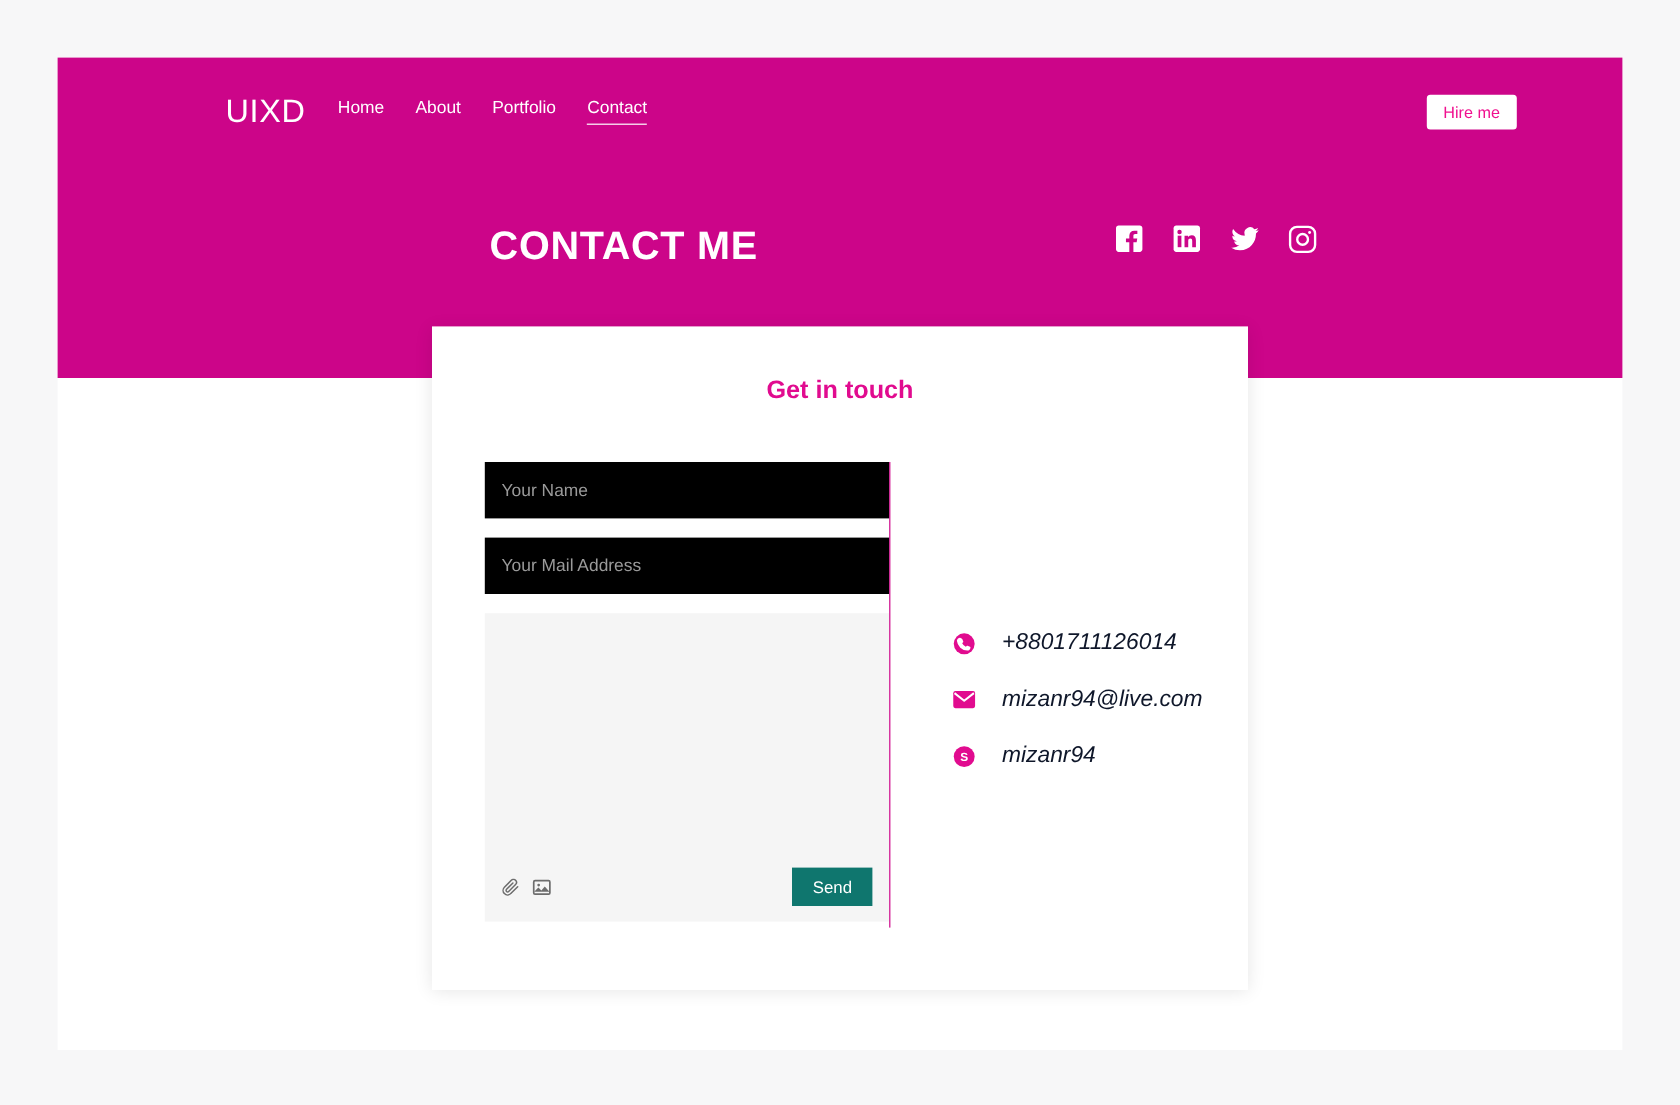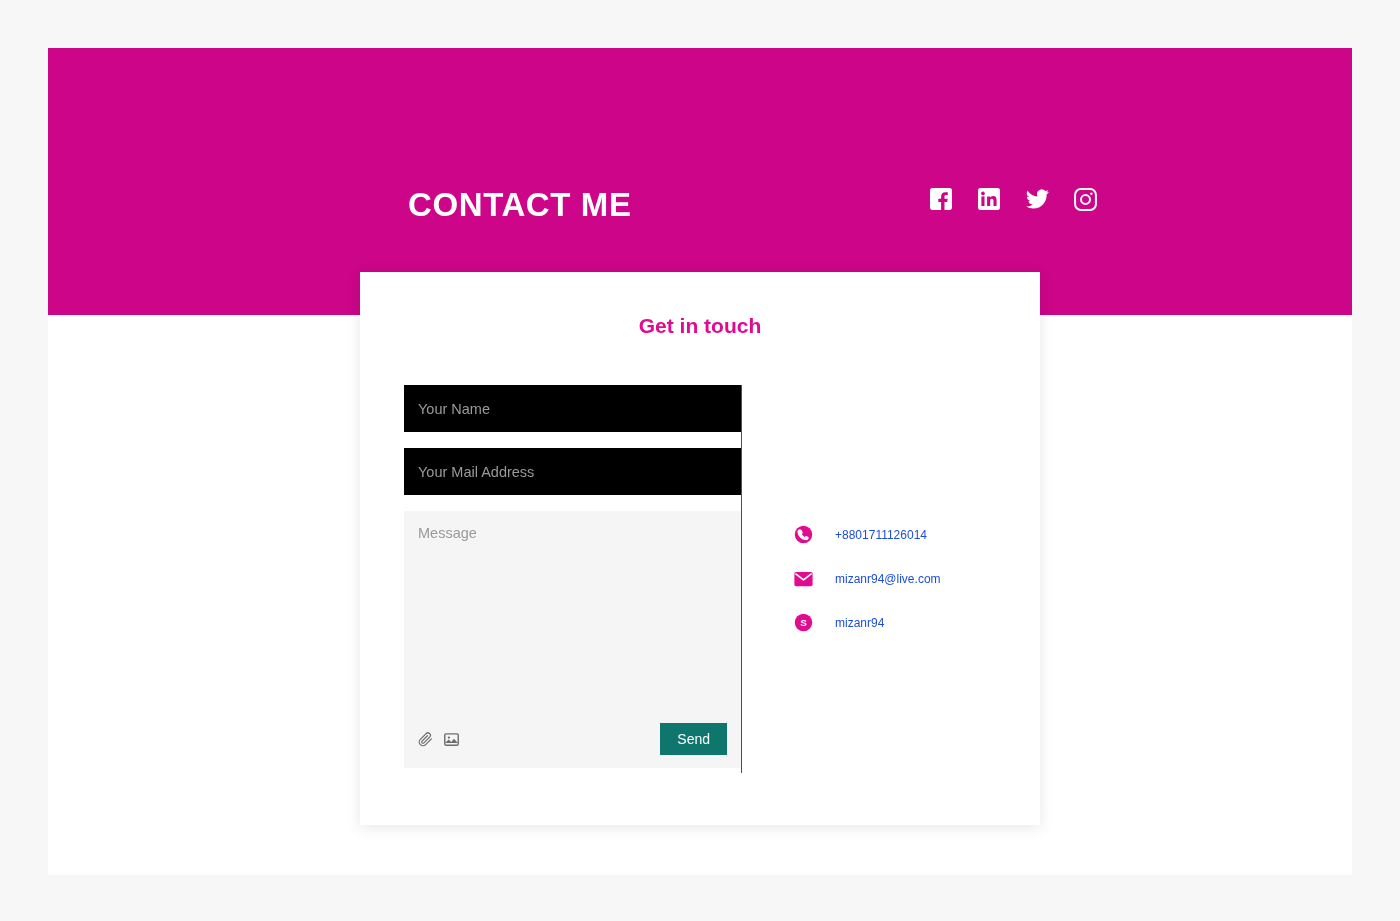--- a/index.html
+++ b/index.html
@@ -247,34 +247,47 @@
     width: 19px;
     height: 19px;
     flex: 0 0 19px;
     margin-right: 22px;
     display: flex;
     align-items: center;
     justify-content: center;
     color: #e10b8f;
   }
   .contact-text {
-    color: #1d4ed8;
-    font-size: 12px;
+    color: #0f172a;
+    font-size: 19px;
     white-space: nowrap;
+    font-style: italic;
   }
 </style>
 </head>
 <body>
 
 <div id="page">
 
   <div class="page-sheet"></div>
 
   <div class="banner">
 
+    <div class="navbar">
+      <div class="brand">UIXD</div>
+
+      <nav class="nav-links">
+        <a class="nav-link" href="#">Home</a>
+        <a class="nav-link" href="#">About</a>
+        <a class="nav-link" href="#">Portfolio</a>
+        <a class="nav-link active" href="#">Contact</a>
+      </nav>
+
+      <button class="hire-btn">Hire me</button>
+    </div>
 
     <div class="hero">
       <h1 class="hero-title">CONTACT ME</h1>
 
       <div class="socials">
         <span class="social-icon">
           <svg width="24" height="24" viewBox="0 0 24 24" fill="#ffffff">
             <path d="M3.2 1h17.6c1.2 0 2.2 1 2.2 2.2v17.6c0 1.2-1 2.2-2.2 2.2h-5.3v-8.1h2.7l.5-3.2h-3.2V9.6c0-.9.3-1.5 1.6-1.5h1.7V5.3c-.3 0-1.3-.1-2.5-.1-2.5 0-4.2 1.5-4.2 4.3v2.2H9.3v3.2h2.8V23H3.2C2 23 1 22 1 20.8V3.2C1 2 2 1 3.2 1z"></path>
           </svg>
         </span>
@@ -309,21 +322,20 @@
     <h2 class="card-title">Get in touch</h2>
 
     <div class="card-body">
 
       <div class="form-col">
         <input class="field" type="text" placeholder="Your Name" style="">
 
         <input class="field" type="text" placeholder="Your Mail Address" style="">
 
         <div class="msg-wrap">
-          <textarea class="msg-area" placeholder="Message" style=""></textarea>
 
           <div class="msg-toolbar">
             <div class="attach-icons">
               <span class="attach-icon">
                 <svg width="15" height="15" viewBox="0 0 24 24" fill="none" stroke="#6d6d6d" stroke-width="2" stroke-linecap="round" stroke-linejoin="round">
                   <path d="M21.44 11.05l-9.19 9.19a6 6 0 0 1-8.49-8.49l9.19-9.19a4 4 0 0 1 5.66 5.66l-9.2 9.19a2 2 0 0 1-2.83-2.83l8.49-8.48"></path>
                 </svg>
               </span>
               <span class="attach-icon">
                 <svg width="17" height="17" viewBox="0 0 24 24" fill="none" stroke="#6d6d6d" stroke-width="2">

